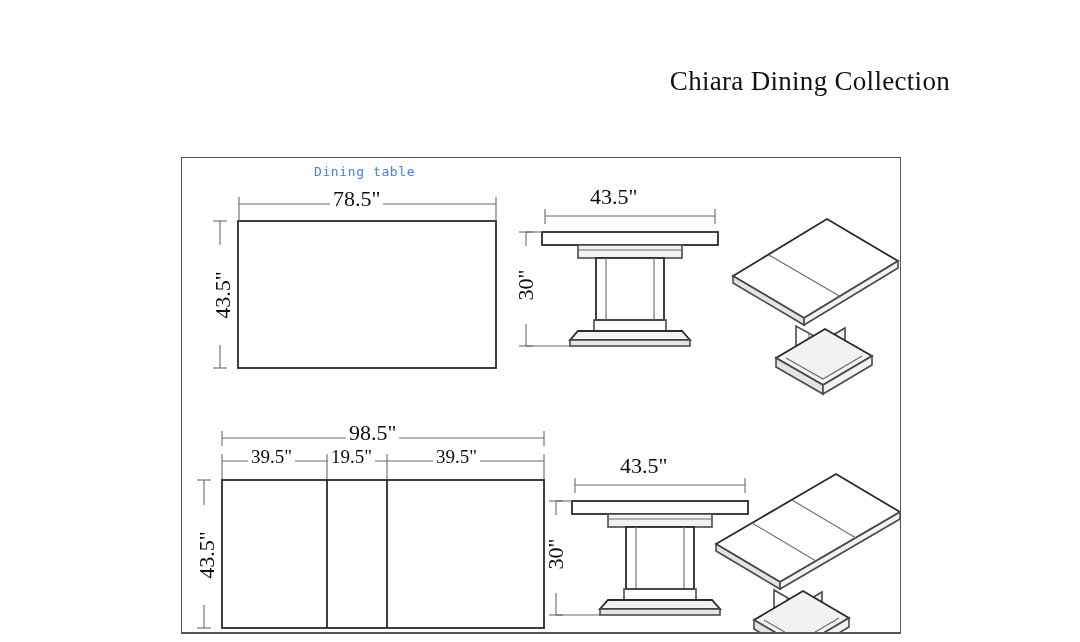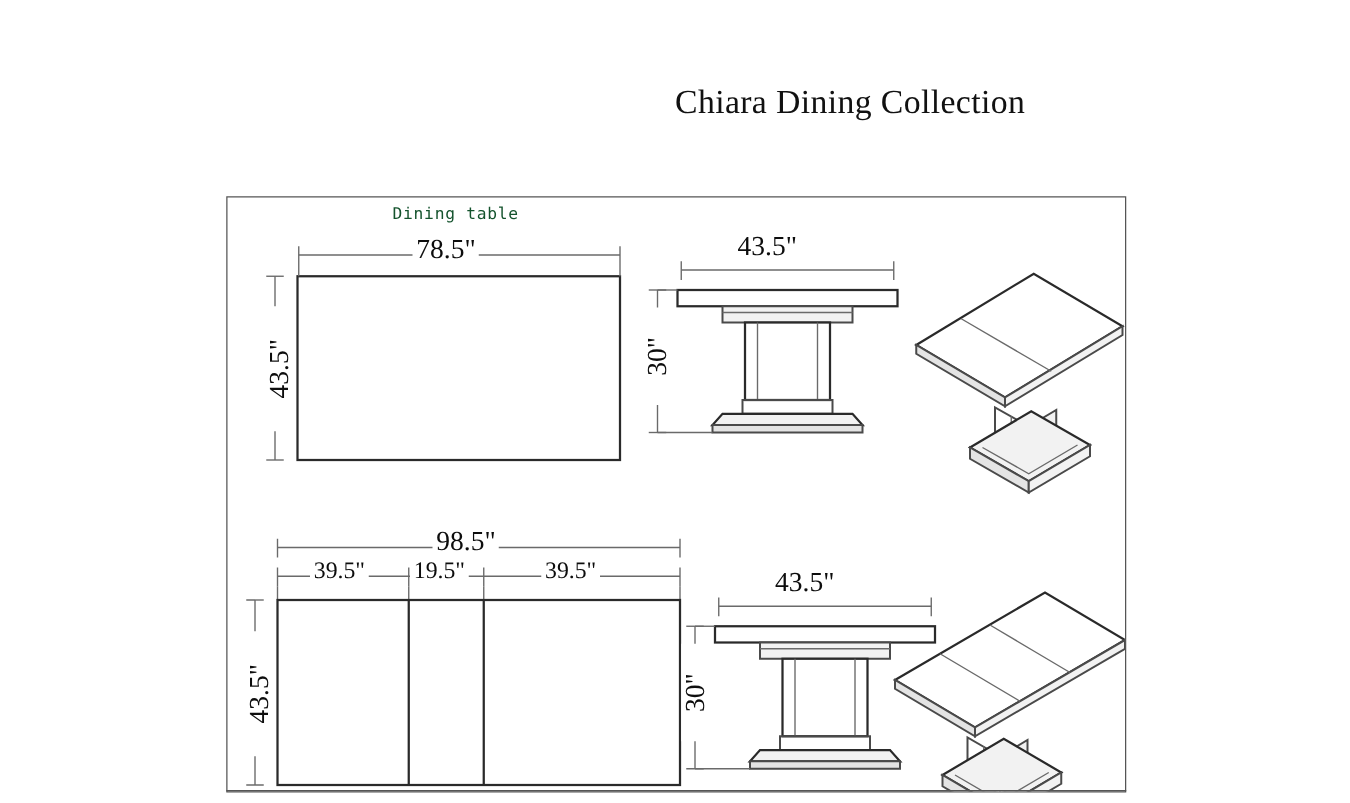--- a/index.html
+++ b/index.html
@@ -14,21 +14,21 @@
     overflow: hidden;
     font-family: "Liberation Serif", serif;
     color: #1a1a1a;
   }
 
   #page-title {
     position: absolute;
     left: 540px;
     top: 66px;
     width: 410px;
-    text-align: left;
+    text-align: right;
     font-family: "Liberation Serif", serif;
     font-size: 27px;
     font-weight: 400;
     letter-spacing: 0.3px;
     color: #111111;
     white-space: nowrap;
   }
 
   #drawing-frame {
     position: absolute;
@@ -59,21 +59,21 @@
     width: 720px;
     height: 477px;
     pointer-events: none;
   }
 
   .view-label {
     position: absolute;
     font-family: "DejaVu Sans Mono", "Liberation Mono", monospace;
     font-size: 13px;
     letter-spacing: 0.6px;
-    color: #14532d;
+    color: #3b82f6;
     white-space: nowrap;
   }
 
   .dim-text {
     position: absolute;
     font-family: "Liberation Serif", serif;
     font-size: 22px;
     color: #0d0d0d;
     background: #ffffff;
     padding: 0 3px;

